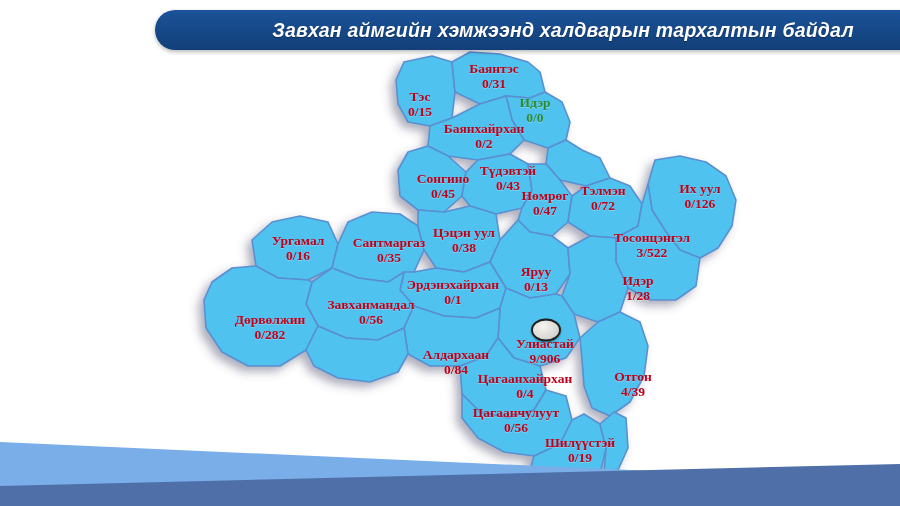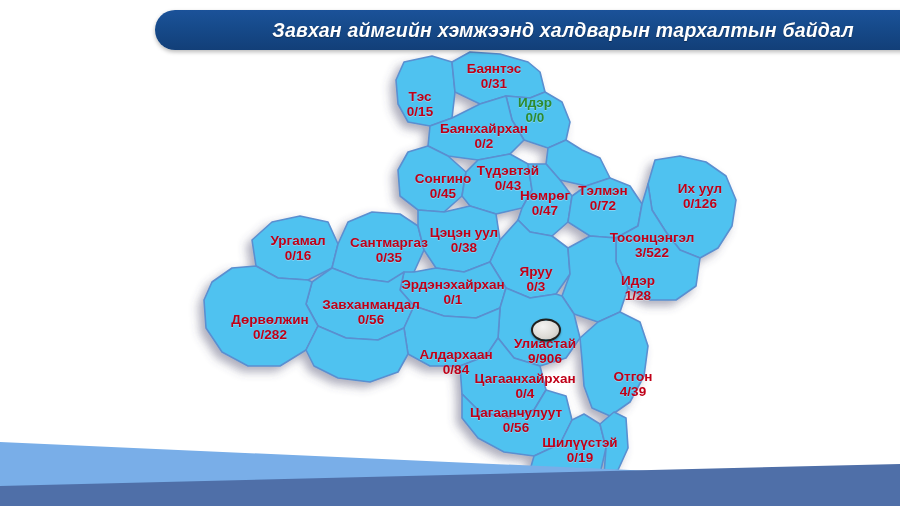--- a/index.html
+++ b/index.html
@@ -60,20 +60,21 @@
   .lbl{
     position:absolute;
     text-align:center;
     font-size:13.5px;
     font-weight:bold;
     line-height:1.12;
     color:#C00018;
     white-space:nowrap;
     transform:translate(-50%,-50%);
     text-shadow:0 1px 0 rgba(255,255,255,.28);
+    font-family:Liberation Serif, serif;
   }
   .lbl .nm{display:block;}
   .lbl .vl{display:block;}
   .lbl.green{color:#2E8B30;}
 
   .cap-marker{
     position:absolute;
     width:26px;height:19px;
     border-radius:50%;
     background:radial-gradient(ellipse at 38% 32%,#f4f4f2 0%,#dddbd6 58%,#bdbcb8 100%);
@@ -208,21 +209,21 @@
       <div class="lbl" style="left: 652px; top: 245px;">
         <span class="nm">Тосонцэнгэл</span>
         <span class="vl">3/522</span>
       </div>
       <div class="lbl" style="left: 453px; top: 292px;">
         <span class="nm">Эрдэнэхайрхан</span>
         <span class="vl">0/1</span>
       </div>
       <div class="lbl" style="left: 536px; top: 279px;">
         <span class="nm">Яруу</span>
-        <span class="vl">0/3</span>
+        <span class="vl">0/13</span>
       </div>
       <div class="lbl" style="left: 600px; top: 288px; margin-left: 38px;">
         <span class="nm">Идэр</span>
         <span class="vl">1/28</span>
       </div>
       <div class="lbl" style="left: 371px; top: 312px;">
         <span class="nm">Завханмандал</span>
         <span class="vl">0/56</span>
       </div>
       <div class="lbl" style="left: 270px; top: 327px;">

